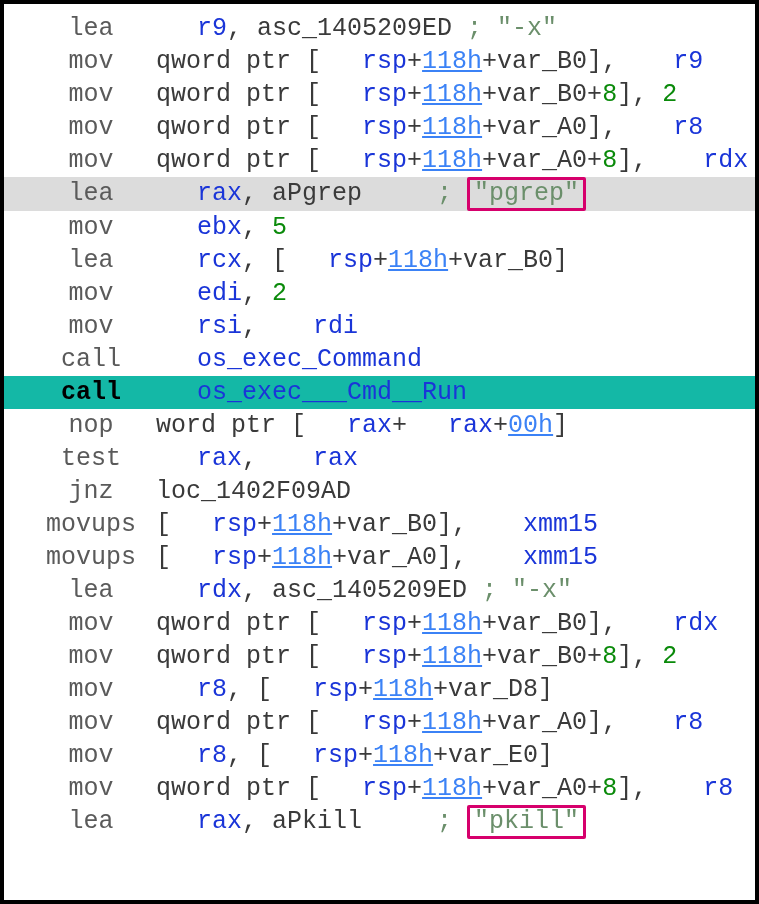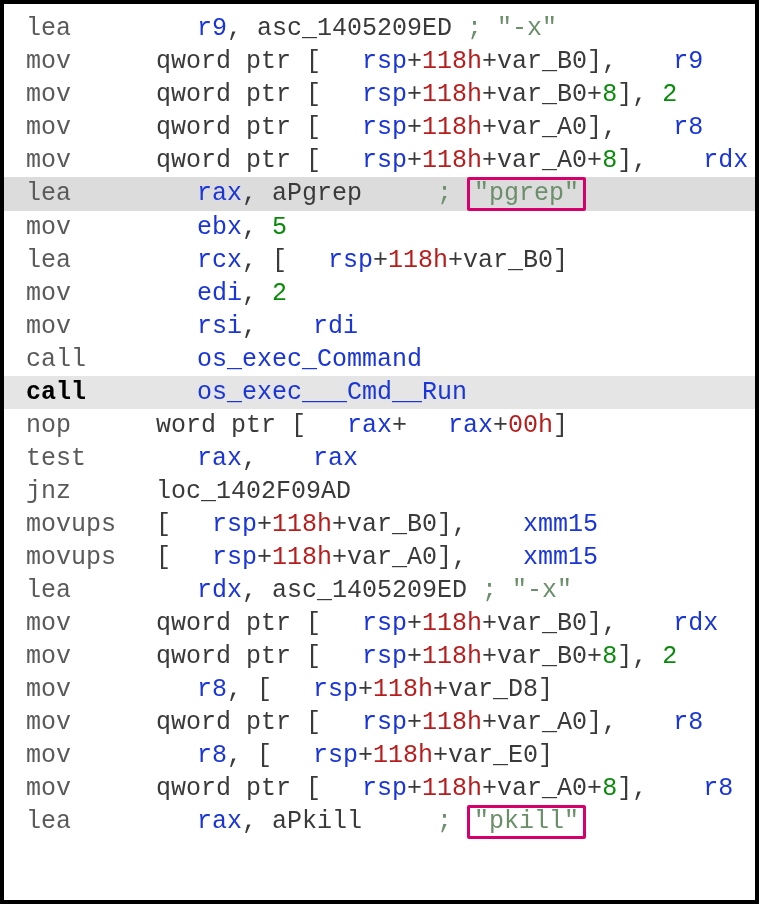--- a/index.html
+++ b/index.html
@@ -24,30 +24,30 @@
     padding: 8px 0 0 0;
     position: relative;
     filter: blur(0.4px);
   }
   .line {
     display: block;
     padding-left: 22px;
     color: #333;
     position: relative;
   }
-  .mn { display:inline-block; width: 130px; color: #5a5a5a; }
+  .mn { display:inline-block; width: 130px; color: #5a5a5a; text-align: center; }
   .op { color: #3a3a3a; }
   .reg, .func { color: #1a35d8; margin-left: 41px; }
   .func { }
   .num { color: #0a8a0a; }
-  .hex { color: #b91c1c; }
+  .hex { color: #3b82f6; text-decoration: underline; }
   .cm  { color: #6b8f6b; }
   .str { color: #6b8f6b; }
   .line.hl-grey { background: #dcdcdc; }
-  .line.hl-yellow { background: #e5e5e5; }
+  .line.hl-yellow { background: #14b8a6; }
   .line.hl-yellow .mn { color: #000; font-weight: bold; }
 
   .boxcomment {
     position: relative;
     color: #6b8f6b;
   }
   .boxcomment .box {
     display: inline-block;
     padding: 0 4px;
     border: 3px solid #d6006c;

